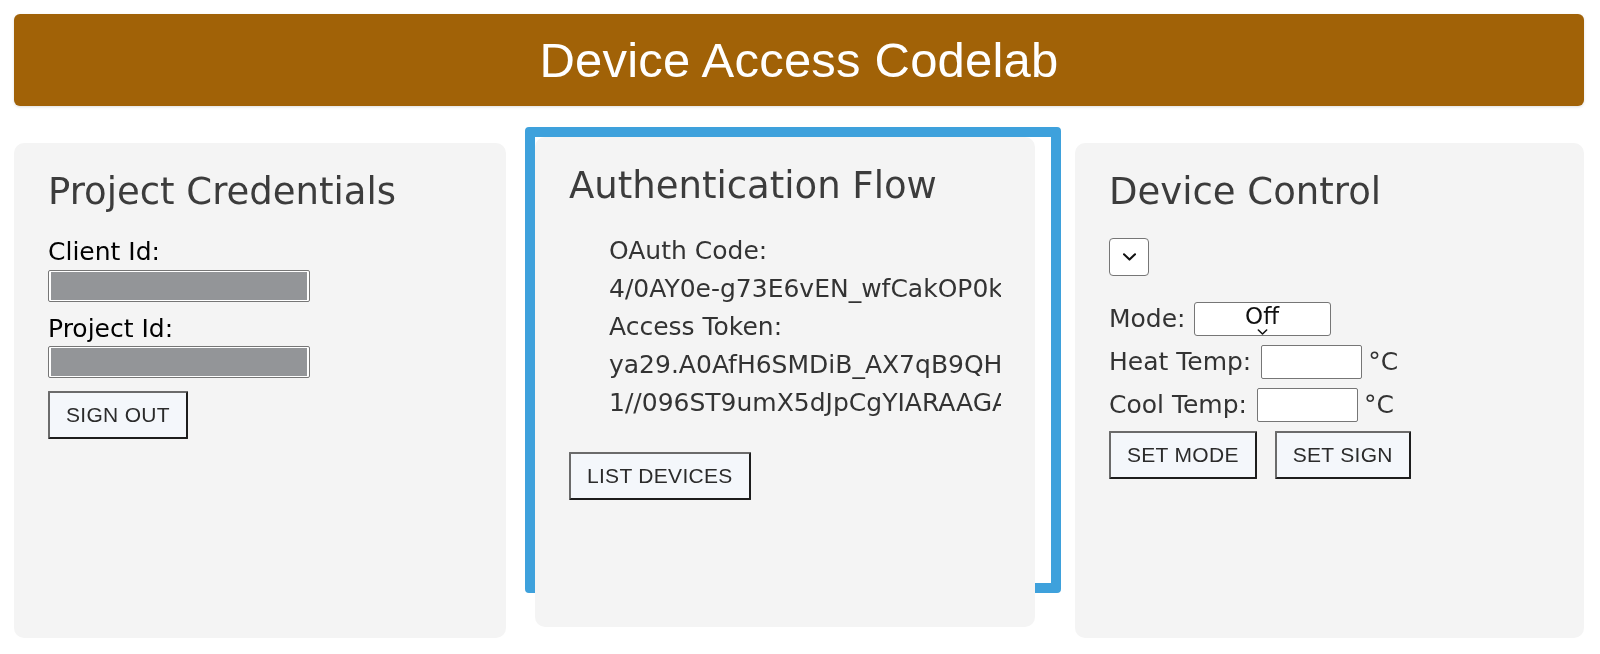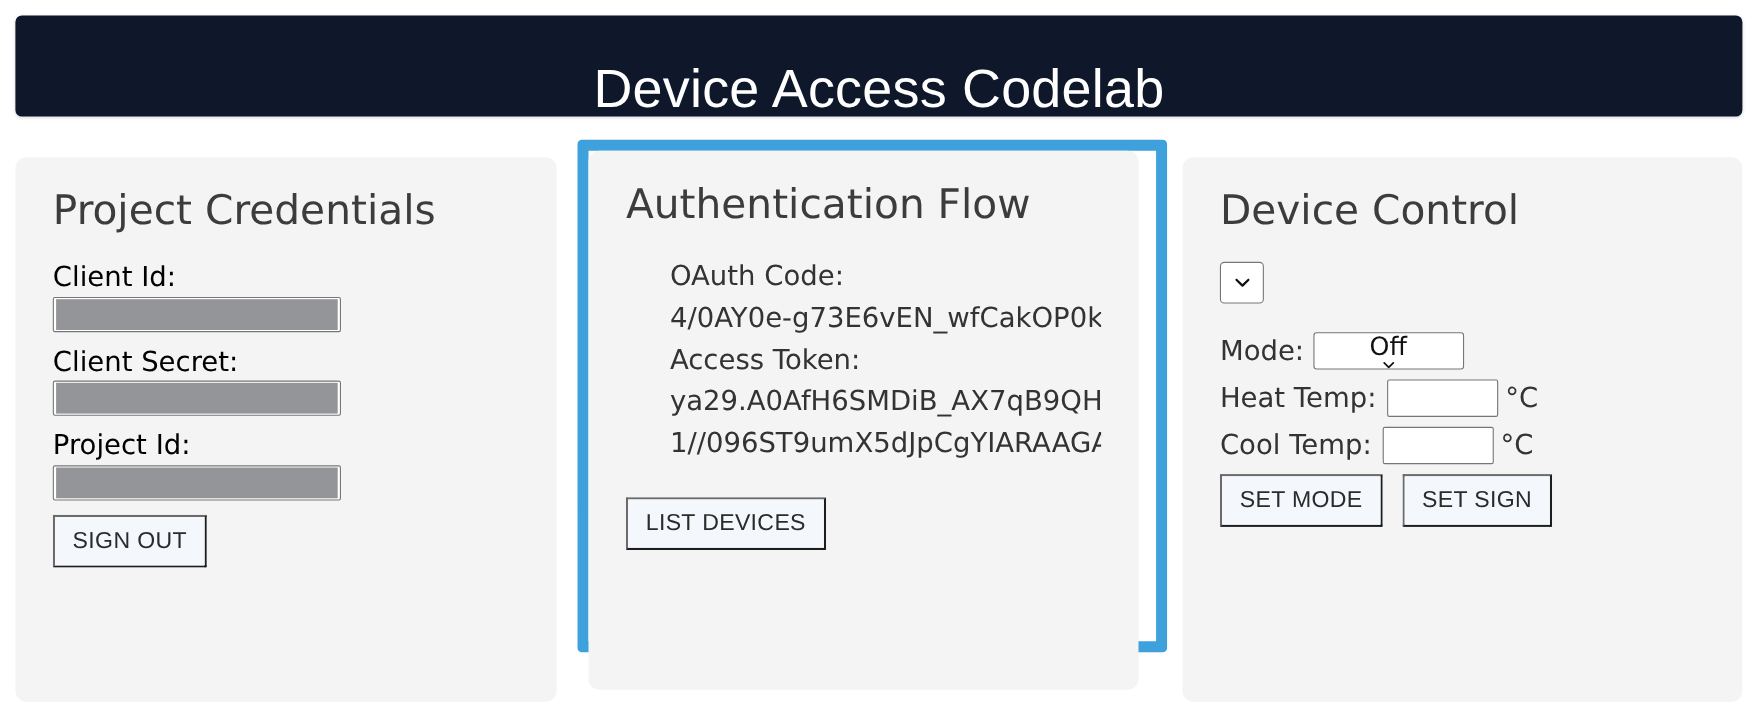--- a/index.html
+++ b/index.html
@@ -22,24 +22,24 @@
     height: 654px;
   }
 
   
   .app-header {
     position: absolute;
     left: 14px;
     top: 14px;
     width: 1570px;
     height: 92px;
-    background: #0f172a;
+    background: #a16207;
     border-radius: 6px;
     display: flex;
-    align-items: flex-end;
+    align-items: center;
     justify-content: center;
     box-shadow: 0 1px 3px rgba(0,0,0,0.13);
   }
   .app-header .title {
     color: #ffffff;
     font-size: 49px;
     line-height: 1;
     font-weight: 400;
     letter-spacing: 0.2px;
     font-family: "Liberation Sans", sans-serif;
@@ -248,26 +248,20 @@
     <section class="panel panel-credentials">
       <h2 class="panel-title">Project Credentials</h2>
 
       <div>
         <div class="field-label">Client Id:</div>
         <div class="text-input">
           <span class="redact"></span>
         </div>
       </div>
 
-      <div>
-        <div class="field-label">Client Secret:</div>
-        <div class="text-input">
-          <span class="redact"></span>
-        </div>
-      </div>
 
       <div>
         <div class="field-label">Project Id:</div>
         <div class="text-input">
           <span class="redact"></span>
         </div>
       </div>
 
       <div class="btn-row">
         <button class="btn">SIGN OUT</button>

